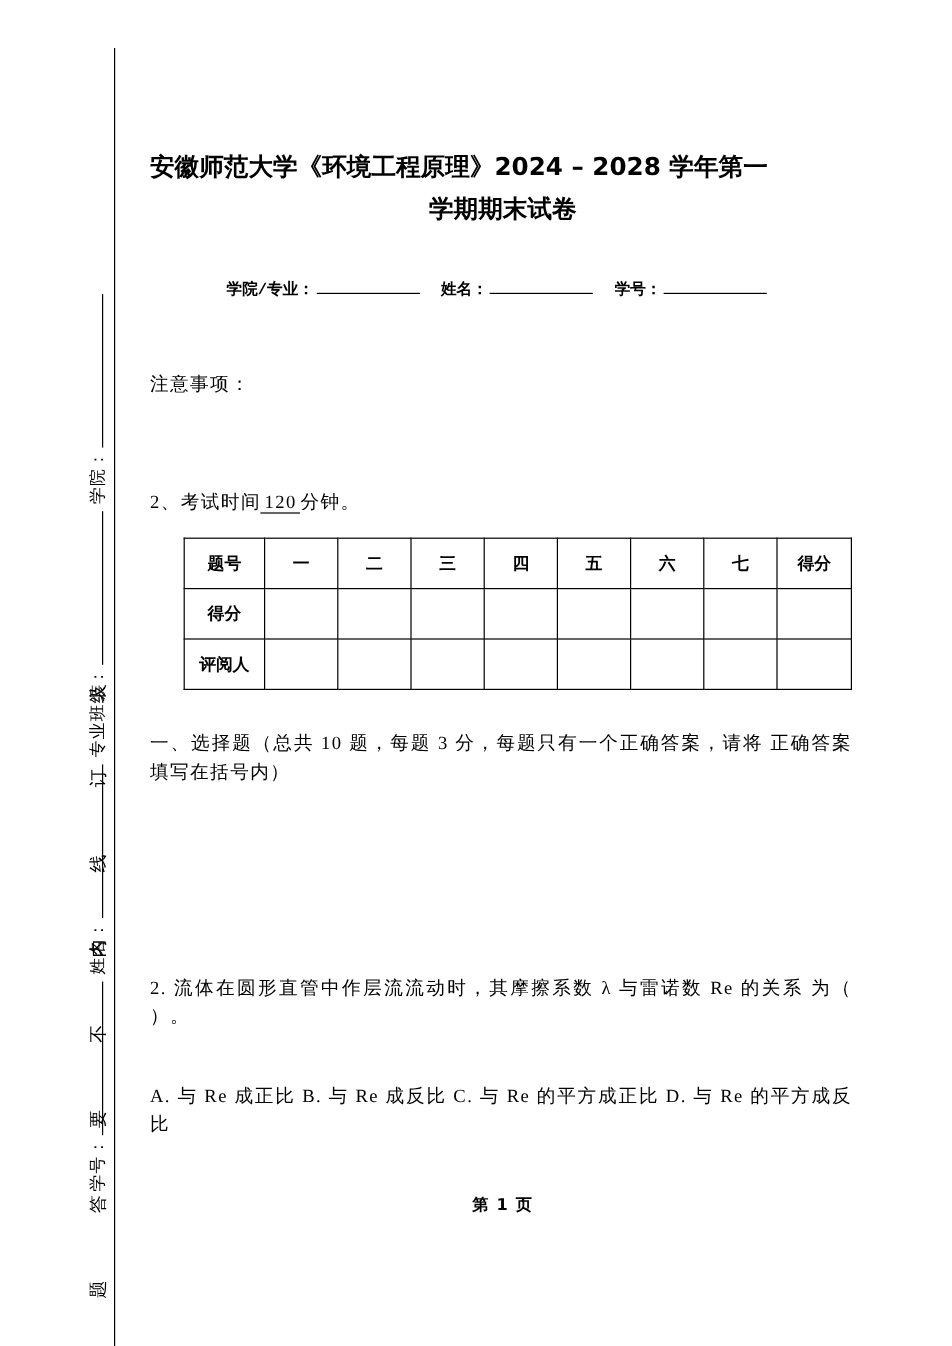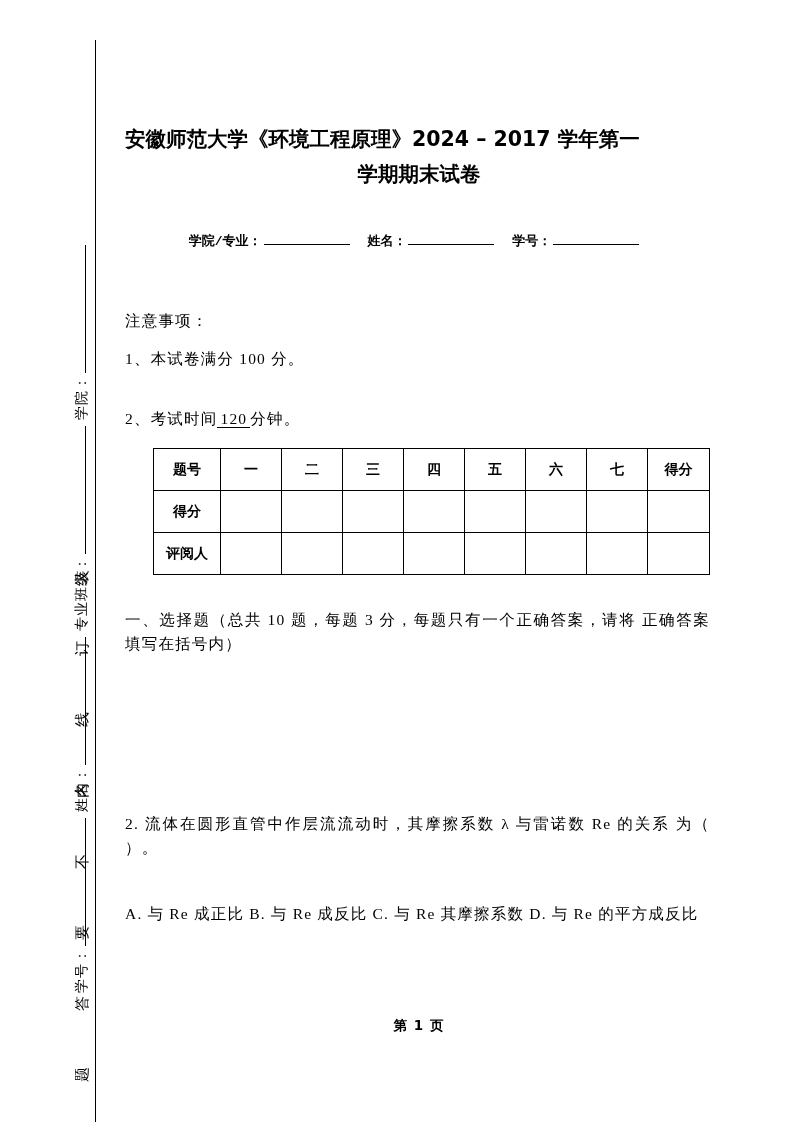--- a/index.html
+++ b/index.html
@@ -180,21 +180,21 @@
   
   #section-heading { top: 608px; }
   #q1-stem    { top: 698px; }
   #q1-options { top: 756px; }
   #q2-stem    { top: 812px; }
   #q2-options { top: 902px; }
 
   
   #page-footer {
     position: absolute;
-    top: 1017px;
+    top: 995px;
     left: 0;
     width: 588px;
     text-align: center;
     font-family: "DejaVu Sans", sans-serif;
     font-weight: bold;
     font-size: 13.5px;
     letter-spacing: 1px;
   }
 </style>
 </head>
@@ -232,39 +232,38 @@
     <span class="margin-vchar">线</span>
     <span class="margin-vchar">订</span>
     <span class="margin-vchar">装</span>
   </div>
 
 </div>
 
 <div id="page-body">
 
   <h1 id="exam-title">
-    <span class="title-line-1">安徽师范大学《环境工程原理》2024 – 2017 学年第一</span>
+    <span class="title-line-1">安徽师范大学《环境工程原理》2024 – 2028 学年第一</span>
     <span class="title-line-2">学期期末试卷</span>
   </h1>
 
   <div id="identity-row">
     <span class="identity-field">
       <span class="identity-label">学院/专业：</span><span class="identity-blank"></span>
     </span>
     <span class="identity-field">
       <span class="identity-label">姓名：</span><span class="identity-blank"></span>
     </span>
     <span class="identity-field">
       <span class="identity-label">学号：</span><span class="identity-blank"></span>
     </span>
   </div>
 
   <div class="body-line" id="notes-heading">注意事项：</div>
 
-  <div class="body-line" id="note-1">1、本试卷满分 100 分。</div>
 
   <div class="body-line" id="note-2">
     <span>2、考试时间</span><span class="underlined-value">120</span><span>分钟。</span>
   </div>
 
   <table id="score-table">
     <colgroup>
       <col class="col-head">
         <col class="col-num">
         <col class="col-num">
@@ -316,19 +315,19 @@
     <span>一、选择题（总共 10 题，每题 3 分，每题只有一个正确答案，请将</span>
     <span>正确答案填写在括号内）</span>
   </div>
 
 
   <div class="body-line" id="q2-stem">
     <span>2. 流体在圆形直管中作层流流动时，其摩擦系数 λ 与雷诺数 Re 的关系</span>
     <span>为（  ）。</span>
   </div>
   <div class="body-line" id="q2-options">
-    <span>A. 与 Re 成正比   B. 与 Re 成反比   C. 与 Re 其摩擦系数   D. 与 Re</span>
+    <span>A. 与 Re 成正比   B. 与 Re 成反比   C. 与 Re 的平方成正比   D. 与 Re</span>
     <span>的平方成反比</span>
   </div>
 
   <div id="page-footer">第 1 页</div>
 
 </div>
 
 </body></html>

